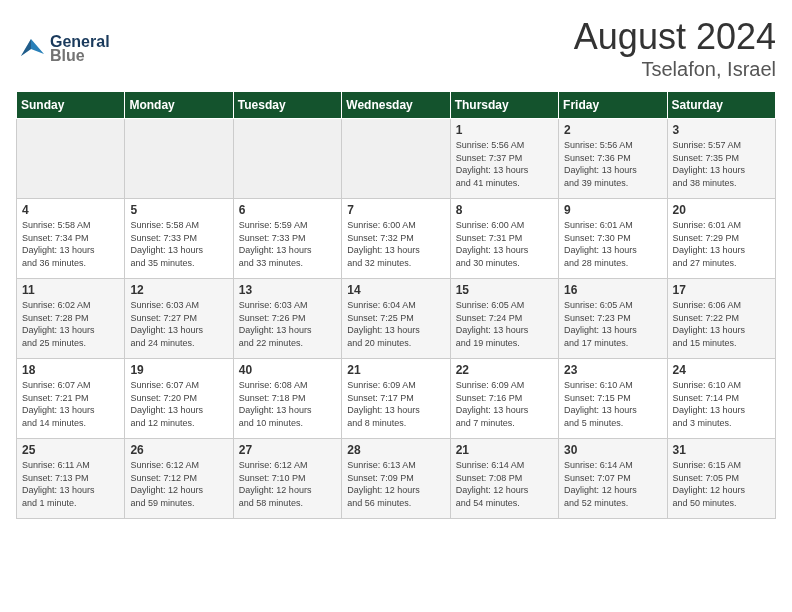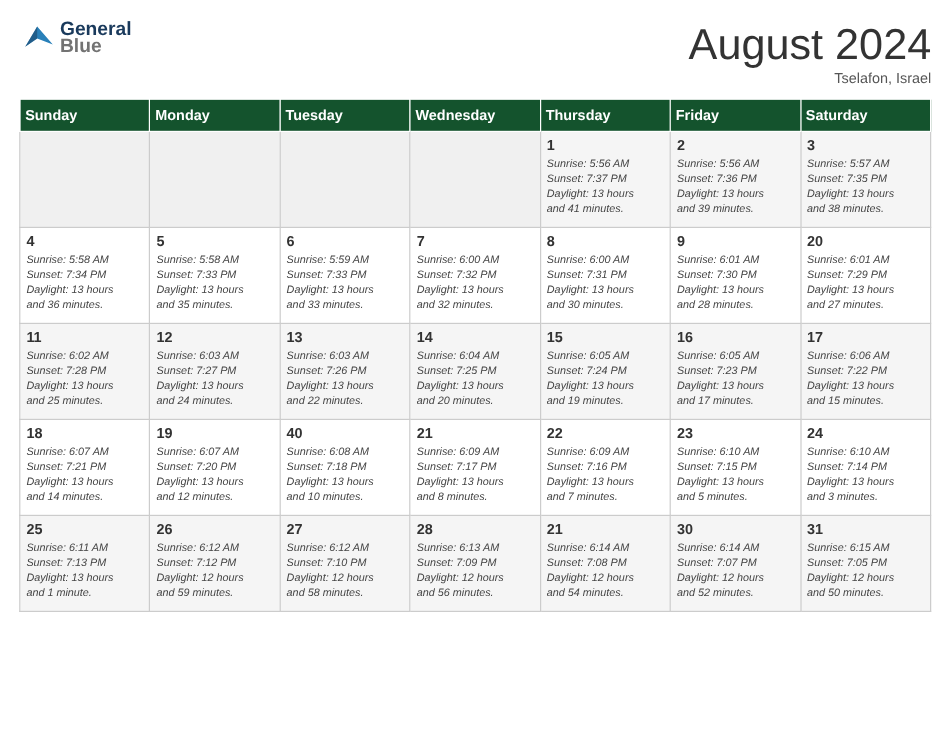--- a/index.html
+++ b/index.html
@@ -6,42 +6,42 @@
     body {
       font-family: Arial, sans-serif;
       background: #fff;
       width: 792px;
       min-height: 612px;
       padding: 16px;
     }
     .header {
       display: flex;
       justify-content: space-between;
-      align-items: flex-start;
+      align-items: center;
       margin-bottom: 10px;
     }
     .logo {
       display: flex;
       align-items: center;
       gap: 4px;
     }
     .logo-bird {
       width: 30px;
       height: 30px;
     }
     .title-block {
       text-align: right;
     }
     .month-year {
       font-size: 36px;
       color: #333;
       font-weight: 300;
     }
     .location {
-      font-size: 12px;
+      font-size: 20px;
       color: #555;
     }
     table {
       width: 100%;
       border-collapse: collapse;
       table-layout: fixed;
     }
     thead tr th {
       background-color: #14532d;
       color: #fff;
@@ -70,21 +70,20 @@
       font-size: 12px;
       font-weight: bold;
       color: #333;
       display: block;
       margin-bottom: 2px;
     }
     .day-info {
       font-size: 9px;
       line-height: 1.4;
       color: #444;
-      font-style: italic;
     }
   </style>
 </head>
 <body>
 
 <div class="header">
   <div class="logo">
     <svg class="logo-bird" viewBox="0 0 30 30" xmlns="http://www.w3.org/2000/svg">
       <polygon points="15,5 28,20 15,15 5,22" fill="#2980b9"></polygon>
       <polygon points="15,5 5,22 15,15" fill="#1a3a5c" opacity="0.5"></polygon>

